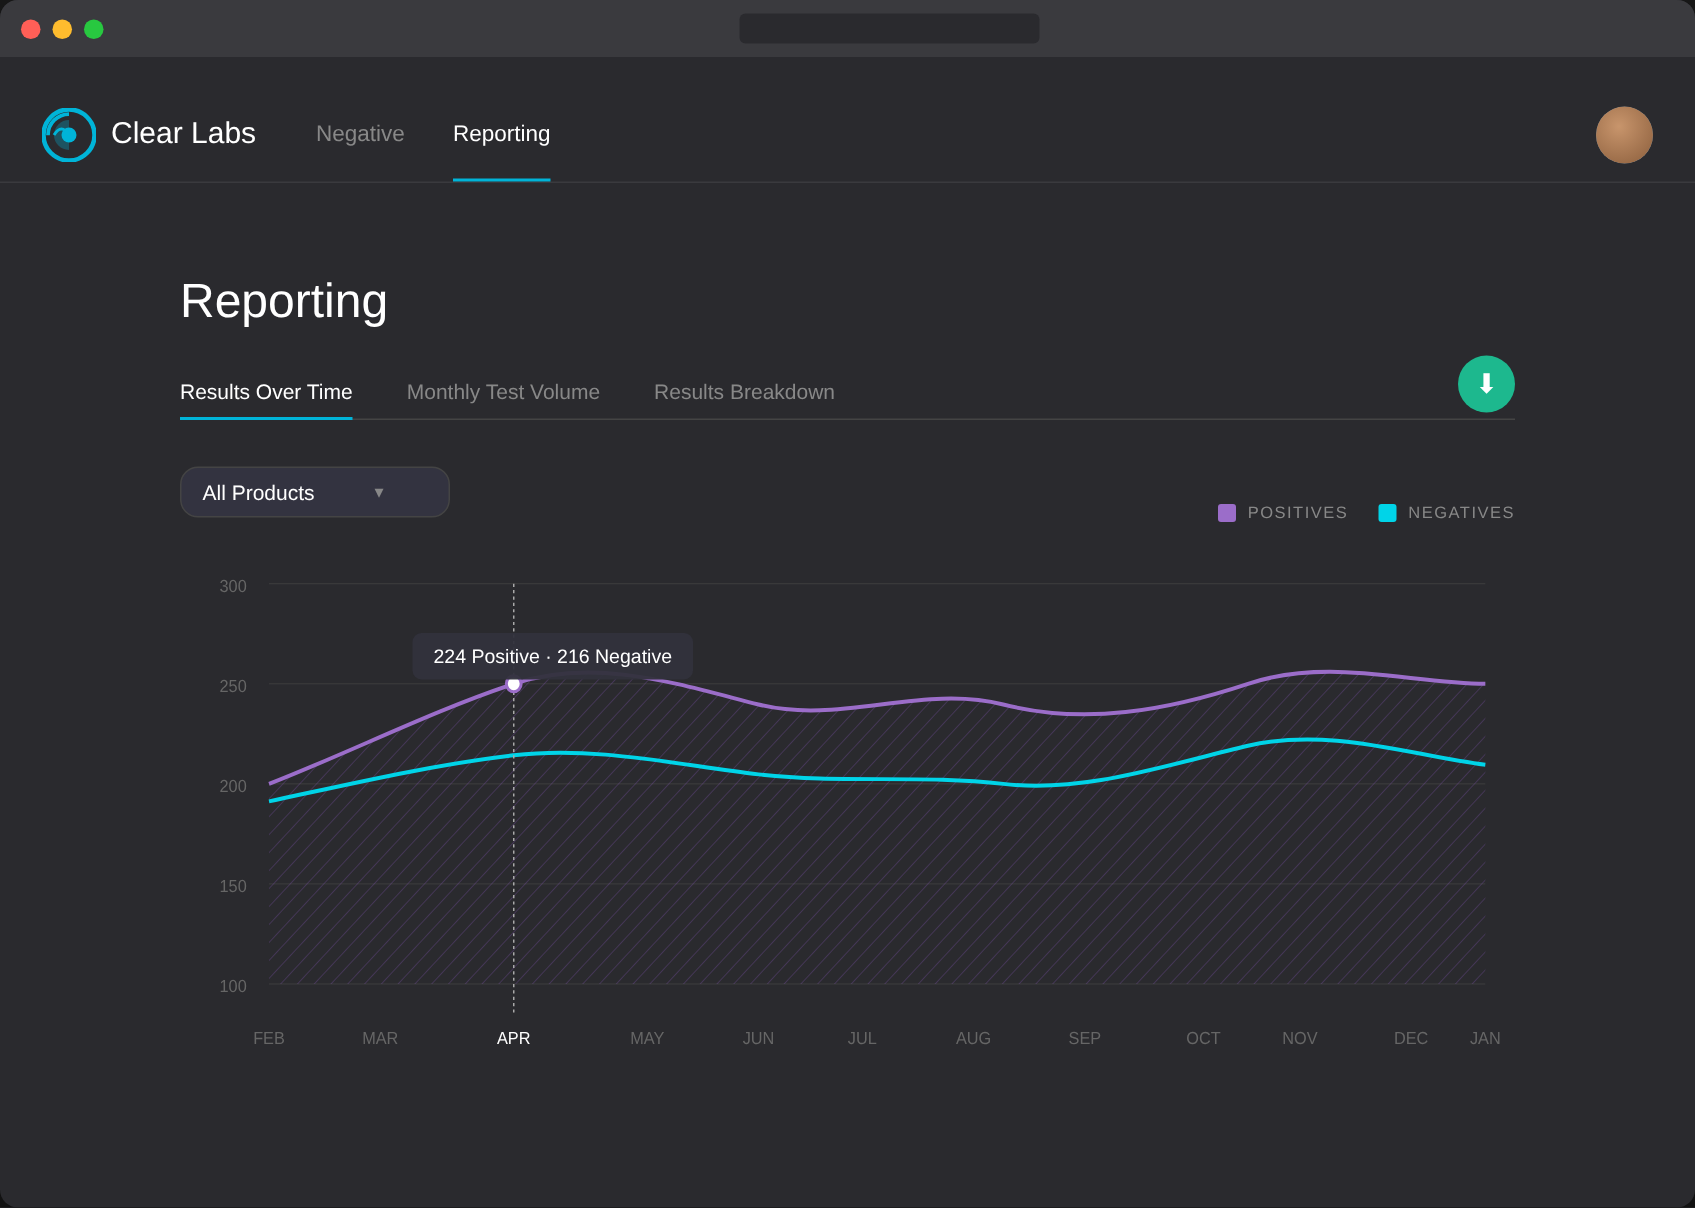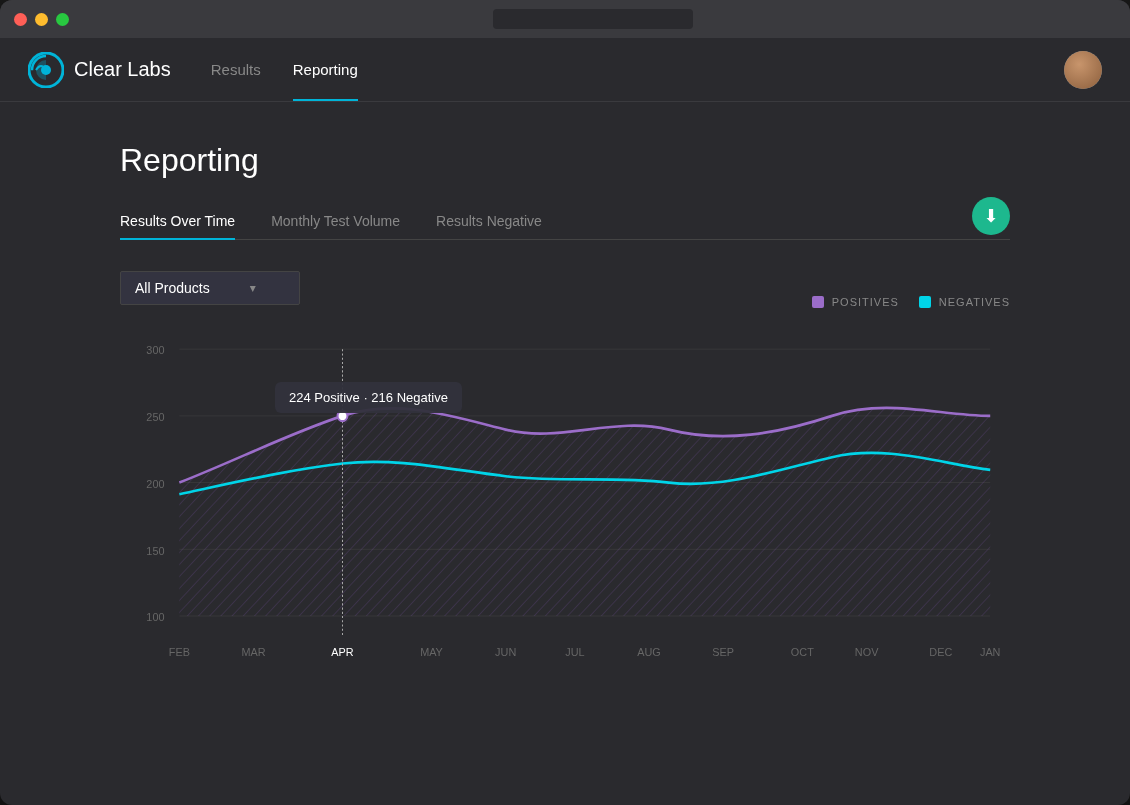--- a/index.html
+++ b/index.html
@@ -13,20 +13,21 @@
     }
     .window {
       width: 1130px;
       height: 805px;
       background: #2a2a2e;
       border-radius: 12px;
       overflow: hidden;
       box-shadow: 0 20px 60px rgba(0,0,0,0.7);
       display: flex;
       flex-direction: column;
+      gap: 20px;
     }
     .titlebar {
       background: #3a3a3e;
       height: 38px;
       display: flex;
       align-items: center;
       padding: 0 14px;
       flex-shrink: 0;
     }
     .titlebar-buttons {
@@ -177,21 +178,21 @@
     }
     .controls-row {
       display: flex;
       align-items: center;
       justify-content: space-between;
       margin-bottom: 20px;
     }
     .dropdown {
       background: #333340;
       border: 1px solid #444;
-      border-radius: 2px;
+      border-radius: 12px;
       padding: 8px 14px;
       display: flex;
       align-items: center;
       gap: 40px;
       cursor: pointer;
       color: #ffffff;
       font-size: 14px;
       min-width: 180px;
     }
     .dropdown-arrow {
@@ -264,35 +265,35 @@
       <svg class="logo-icon" viewBox="0 0 36 36">
         <circle cx="18" cy="18" r="17" fill="none" stroke="#00b4d8" stroke-width="3"></circle>
         <path d="M18 8 A10 10 0 0 0 18 28" fill="#00b4d8" opacity="0.3"></path>
         <path d="M18 4 A14 14 0 0 0 18 32" fill="none" stroke="#00b4d8" stroke-width="2.5" stroke-dasharray="22 66"></path>
         <circle cx="18" cy="18" r="5" fill="#00b4d8"></circle>
         <path d="M8 18 Q13 10 18 18" fill="none" stroke="#00b4d8" stroke-width="2"></path>
       </svg>
       <span class="logo-text">Clear Labs</span>
     </div>
     <div class="nav-links">
-      <a class="nav-link">Results</a>
+      <a class="nav-link">Negative</a>
       <a class="nav-link active">Reporting</a>
     </div>
     <div class="nav-avatar">
       <div class="avatar-img"></div>
     </div>
   </div>
 
   <div class="main">
     <h1 class="page-title">Reporting</h1>
 
     <div class="tabs-row">
       <div class="tab active">Results Over Time</div>
       <div class="tab">Monthly Test Volume</div>
-      <div class="tab">Results Negative</div>
+      <div class="tab">Results Breakdown</div>
       <div class="download-btn">
         <span class="download-icon">⬇</span>
       </div>
     </div>
 
     <div class="controls-row">
       <div class="dropdown">
         <span>All Products</span>
         <span class="dropdown-arrow">▾</span>
       </div>

